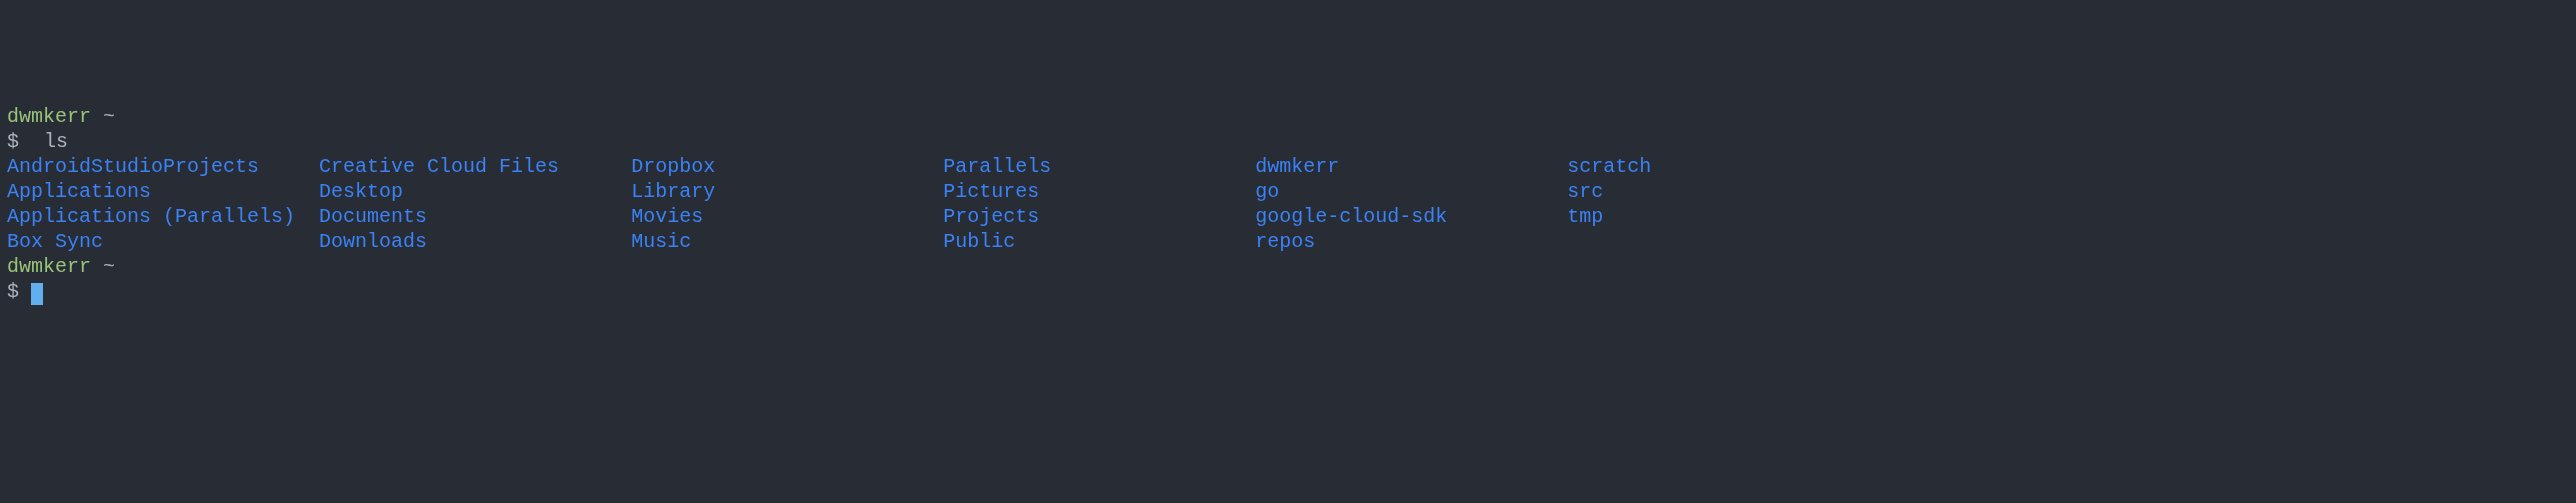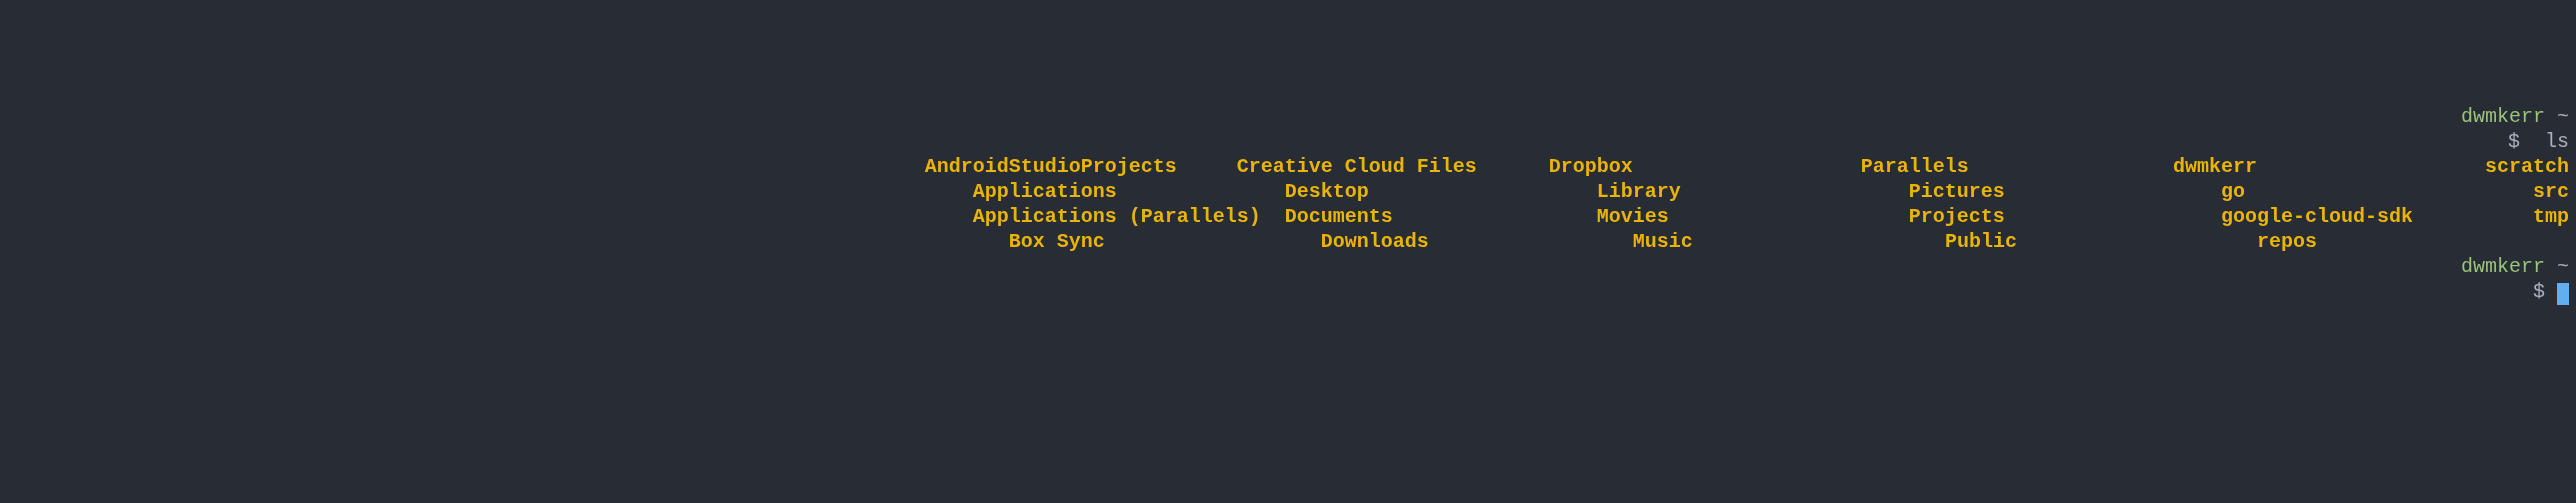--- a/index.html
+++ b/index.html
@@ -1,19 +1,18 @@
 <!DOCTYPE html>
 <html style="font-size:14px"><head>
   <meta charset="utf-8">
   <style>
     * {
       margin: 0;
       padding: 0;
       box-sizing: border-box;
-      text-align: right;
     }
     body {
       background-color: #282c34;
       font-family: "Menlo", "Monaco", "Consolas", "Courier New", monospace;
       font-size: 20px;
       line-height: 1.25;
       color: #abb2bf;
       padding: 3.5px 7px;
       white-space: pre;
       overflow: hidden;
@@ -27,22 +26,22 @@
       color: #aab;
     }
     .prompt-symbol {
       color: #abb2bf;
     }
     .command {
       color: #abb2bf;
       margin-left: 13px;
     }
     .dir-entry {
-      color: #eab308;
-      font-weight: bold;
+      color: #3b82f6;
+      font-weight: normal;
     }
     .cursor {
       display: inline-block;
       width: 0.6em;
       height: 1.1em;
       background-color: #61afef;
       vertical-align: text-bottom;
       margin-bottom: -2.6px;
     }
     .line {

